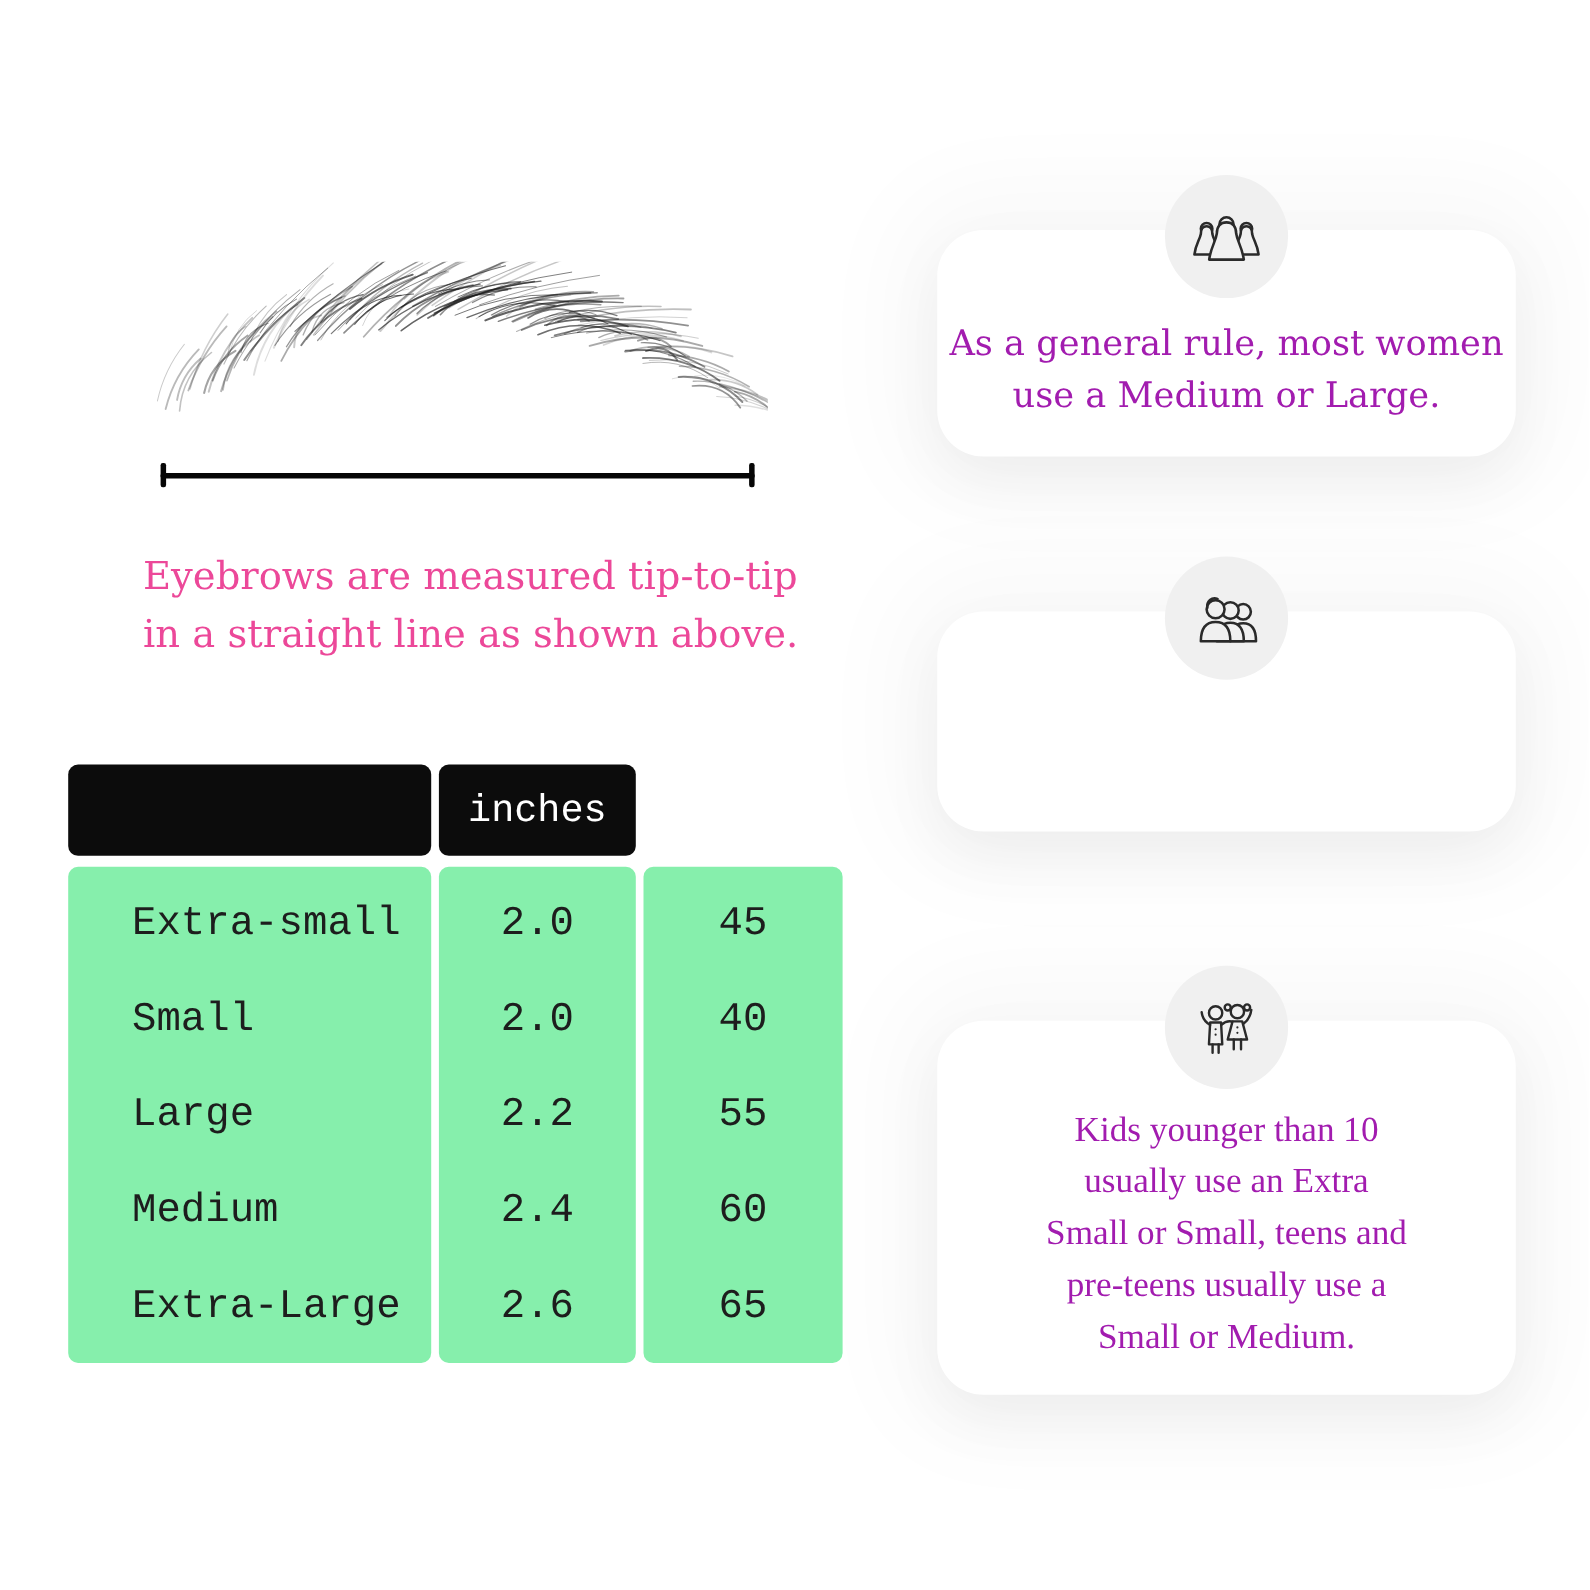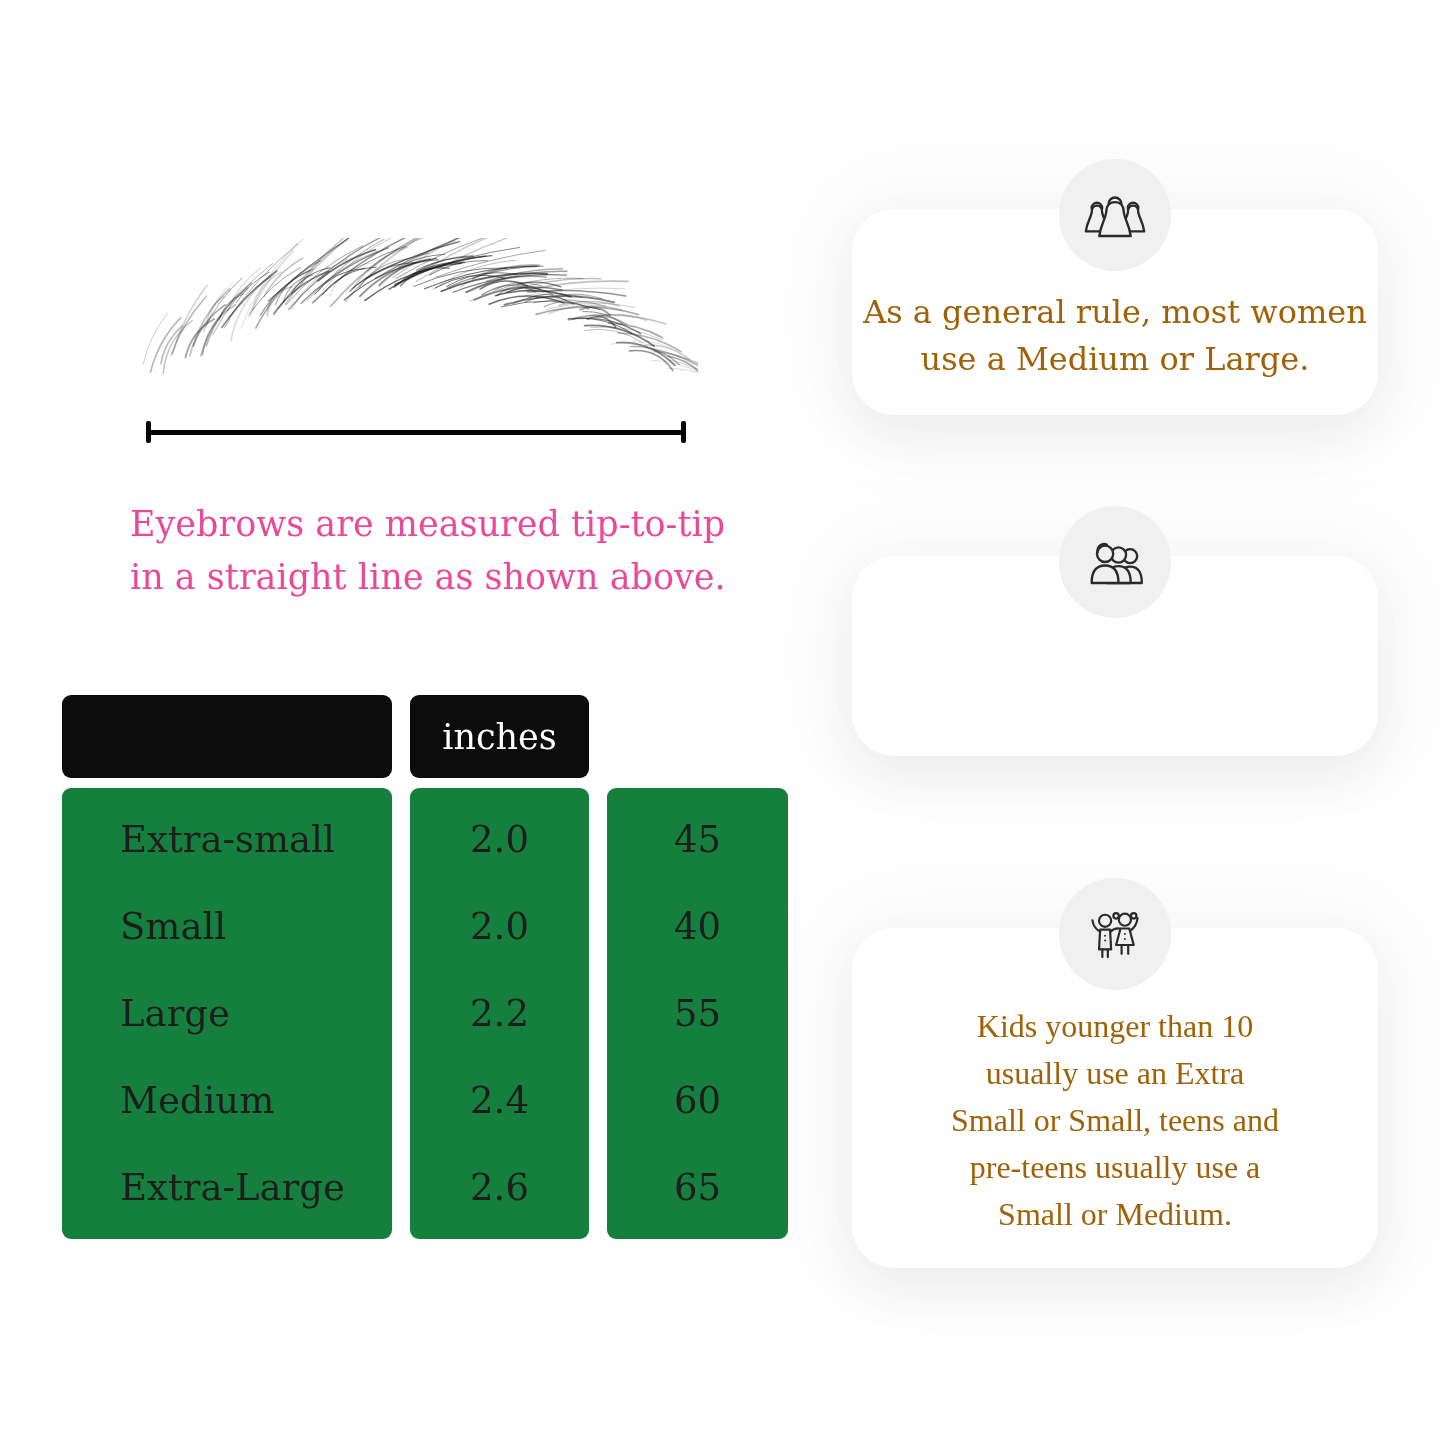--- a/index.html
+++ b/index.html
@@ -15,28 +15,28 @@
   .measure-line .cap{position:absolute;top:0;width:5px;height:22px;background:#060606;border-radius:2px;}
   .measure-line .cap.left{left:0;}
   .measure-line .cap.right{right:0;}
   
   .caption{
     position:absolute;left:130px;top:498px;width:640px;
     font-size:35px;line-height:53px;white-space:pre-line;color:#ec4899;
   }
   
   .size-table{position:absolute;left:62px;top:695px;width:720px;}
-  .thead,.tbody{display:grid;grid-template-columns:330px 179px 181px;column-gap:18px;}
+  .thead,.tbody{display:grid;grid-template-columns:330px 179px 181px;column-gap:7px;font-family:Liberation Mono, monospace;}
   .hcell{
     height:83px;background:#0c0c0c;border-radius:9px;color:#ffffff;
     display:flex;align-items:center;justify-content:center;font-size:35px;
   }
   .tbody{margin-top:10px;}
   .tcol{
-    height:435px;background:#15803d;border-radius:9px;
+    height:435px;background:#86efac;border-radius:9px;
     display:flex;flex-direction:column;justify-content:space-around;padding:8px 0;
   }
   .tcell{font-size:37px;color:#1d1d1d;}
   .col-sizes .tcell{padding-left:58px;text-align:left;}
   .col-num .tcell{text-align:center;}
   
   .card{
     position:absolute;left:852px;width:526px;background:#ffffff;border-radius:42px;
     box-shadow:0 22px 55px rgba(0,0,0,0.05), 0 0 85px 42px rgba(0,0,0,0.028);
     display:flex;justify-content:center;align-items:flex-start;
@@ -44,21 +44,21 @@
   .card-1{top:209px;height:206px;padding-top:0;}
   .card-2{top:556px;height:200px;}
   .card-3{top:928px;height:340px;}
   .badge{
     position:absolute;top:-50px;left:50%;transform:translateX(-50%);
     width:112px;height:112px;border-radius:50%;background:#f0f0f0;
     display:flex;align-items:center;justify-content:center;
   }
   .badge svg{display:block;}
   .card-text{
-    font-size:32px;line-height:47px;text-align:center;white-space:pre-line;color:#a16207;
+    font-size:32px;line-height:47px;text-align:center;white-space:pre-line;color:#a21caf;
     align-self:center;width:100%;
   }
   .card-1 .card-text,.card-2 .card-text{margin-top:48px;}
   .card-3 .card-text{margin-top:44px;font-family:Liberation Serif, serif;}
   .icon-stroke{stroke:#2a2a2a;fill:none;stroke-width:4;stroke-linecap:round;stroke-linejoin:round;}
   .icon-fill{stroke:#2a2a2a;fill:#f0f0f0;stroke-width:4;stroke-linecap:round;stroke-linejoin:round;}
   .icon-dot{fill:#2a2a2a;stroke:none;}
 </style>
 </head>
 <body>

